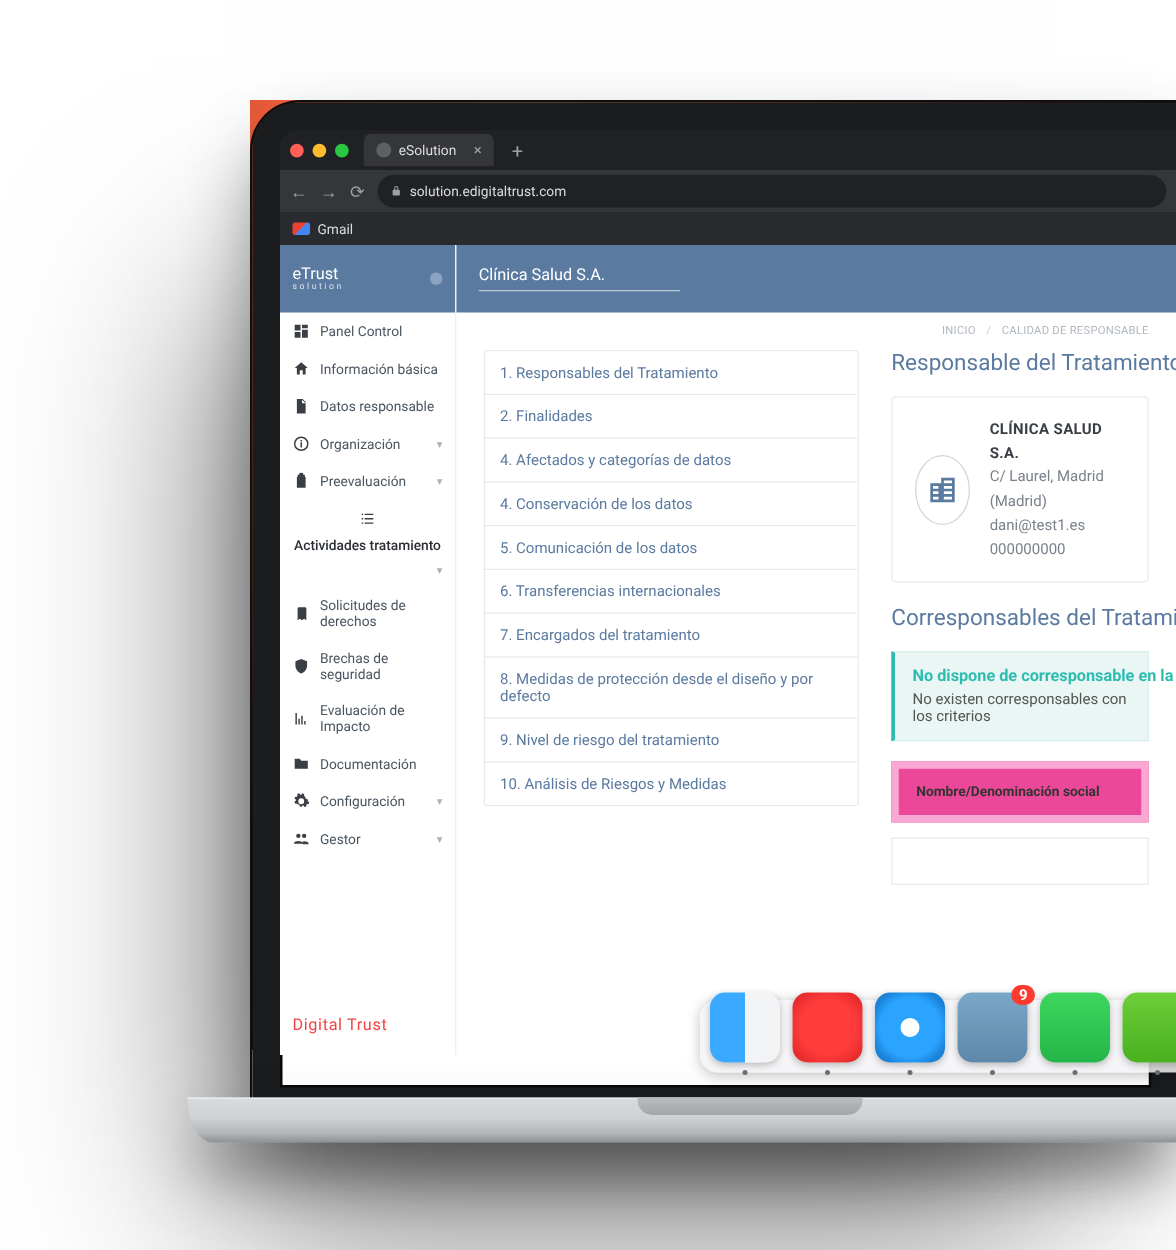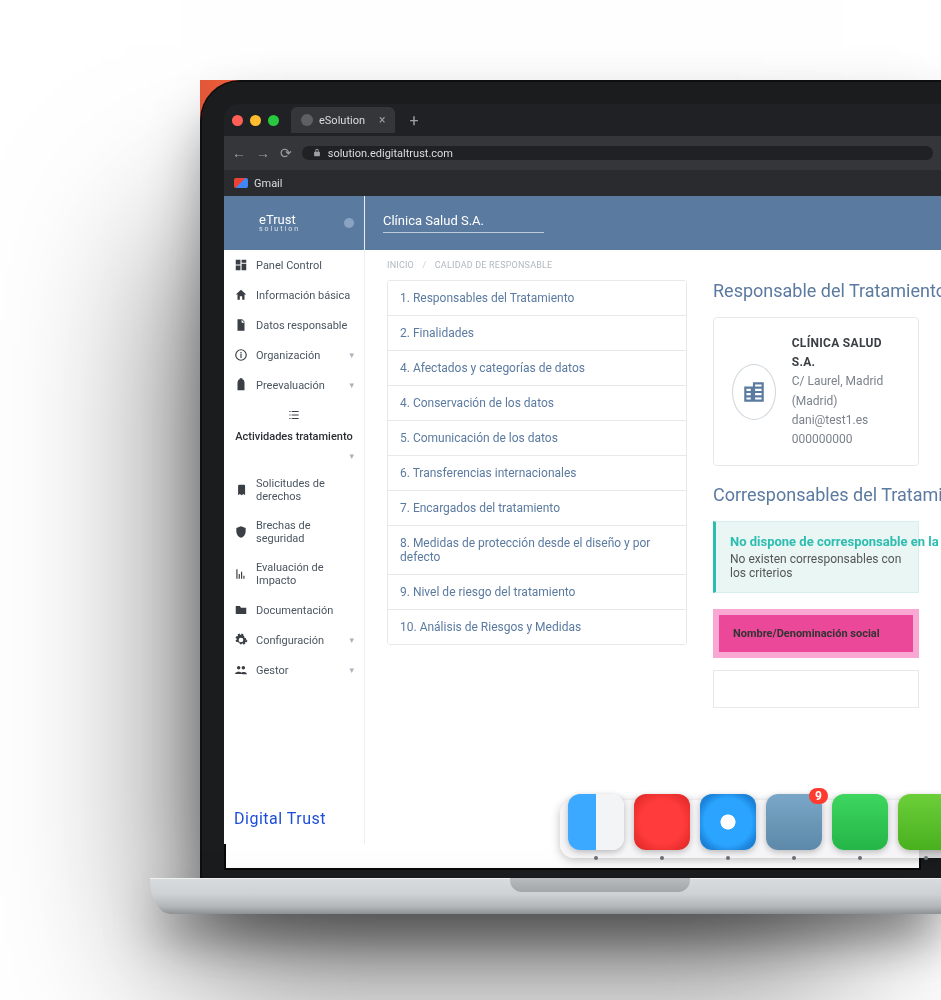--- a/index.html
+++ b/index.html
@@ -36,43 +36,43 @@
   .tabbar{display:flex;align-items:center;height:32px;background:#202124;padding:0 8px;gap:8px;}
   .traffic{display:flex;gap:7px;align-items:center;margin-right:4px;}
   .tdot{width:11px;height:11px;border-radius:50%;}
   .red{background:#ff5f57}.yellow{background:#febc2e}.green{background:#28c840}
   .tab{display:flex;align-items:center;gap:6px;background:#35363a;color:#dadce0;font-size:11px;height:26px;padding:0 10px;border-radius:6px 6px 0 0;max-width:150px;}
   .favicon{width:12px;height:12px;border-radius:50%;background:#5f6063;display:inline-block;}
   .tabclose{color:#9aa0a6;font-size:12px;margin-left:8px;}
   .tabplus{color:#9aa0a6;font-size:16px;padding:0 6px;}
   .addrbar{display:flex;align-items:center;height:34px;background:#35363a;padding:0 8px;gap:10px;}
   .navbtn{color:#9aa0a6;font-size:14px;}
-  .omni{flex:1;display:flex;align-items:center;background:#202124;border-radius:16px;height:14px;color:#dadce0;font-size:11px;padding:0 10px;gap:6px;}
+  .omni{flex:1;display:flex;align-items:center;background:#202124;border-radius:16px;height:26px;color:#dadce0;font-size:11px;padding:0 10px;gap:6px;}
   .lock{width:10px;height:10px;}
   .bookmarks{display:flex;align-items:center;height:26px;background:#2a2b2e;padding:0 10px;gap:6px;color:#dadce0;font-size:11px;}
   .gmail-ico{display:inline-block;width:14px;height:10px;border-radius:2px;background:linear-gradient(135deg,#ea4335 0 50%,#4285f4 50% 100%);}
 
   
   .page{flex:1;display:flex;background:#fff;min-height:0;}
   .sidebar-col{width:140px;display:flex;flex-direction:column;background:#fff;border-right:1px solid #eceef0;}
   .sidehdr{height:54px;background:#5b7aa0;display:flex;align-items:center;justify-content:space-between;padding:0 10px;color:#fff;}
-  .brand{font-weight:400;font-size:13px;line-height:1;margin-left:25px;}
+  .brand{font-weight:400;font-size:13px;line-height:1;}
   .brand small{display:block;font-size:7px;letter-spacing:2px;opacity:.8;}
   .gearb{width:10px;height:10px;border-radius:50%;background:#8aa3c2;}
   .navlist{flex:1;overflow:auto;font-size:11px;color:#4a5560;}
   .navitem{display:flex;align-items:center;gap:8px;padding:8px 10px;cursor:pointer;}
   .navitem .chev{margin-left:auto;color:#aab3bd;font-size:9px;}
   .navitem .nico{width:14px;height:14px;display:inline-flex;align-items:center;justify-content:center;color:#3a3f45;}
   .navitem.active{color:#2b2f33;font-weight:500;flex-direction:column;}
-  .sidefoot{padding:16px 10px;color:#1d4ed8;font-size:16px;letter-spacing:.5px;}
+  .sidefoot{padding:16px 10px;color:#ef4444;font-size:13px;letter-spacing:.5px;}
 
   .main-col{flex:1;display:flex;flex-direction:column;min-width:0;overflow:hidden;}
   .mainhdr{height:54px;background:#5b7aa0;display:flex;align-items:center;color:#fff;font-size:13px;padding:0 18px;}
   .company{border-bottom:1px solid rgba(255,255,255,.6);padding-bottom:4px;padding-right:60px;white-space:nowrap;}
-  .crumbs{padding:10px 22px;font-size:9px;color:#b2b8bf;letter-spacing:.2px;}
+  .crumbs{padding:10px 22px;font-size:9px;color:#b2b8bf;letter-spacing:.2px;text-align:right;}
   .crumbs span.sep{margin:0 6px;color:#cbd1d7;}
   .title{padding:4px 22px 14px;font-size:26px;color:#3a3f45;white-space:nowrap;font-weight:300;}
   .title .sub{font-size:22px;letter-spacing:.5px;font-weight:400;color:#3a3f45;}
   .columns{display:flex;gap:26px;padding:0 22px;min-height:0;}
   .leftcol{flex:0 0 300px;}
   .rightcol{flex:1;min-width:0;}
   .acc{border:1px solid #e6e9ec;border-radius:3px;overflow:hidden;}
   .accitem{padding:10px 12px;font-size:12px;color:#5b7aa0;border-top:1px solid #e6e9ec;background:#fff;cursor:pointer;}
   .accitem:first-child{border-top:none;}
   .panel-h{font-size:18px;color:#5b7aa0;font-weight:400;margin:0 0 16px;white-space:nowrap;}

